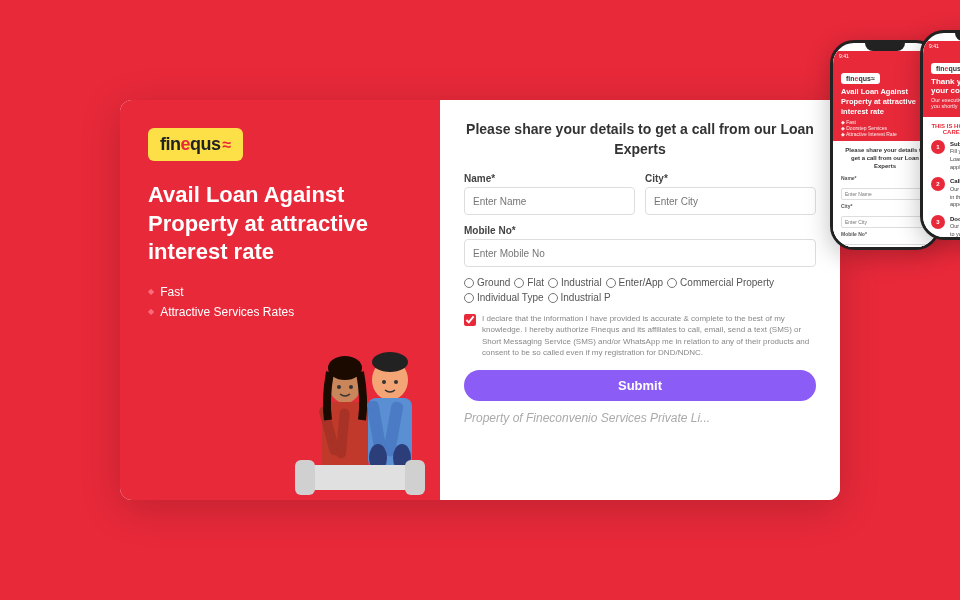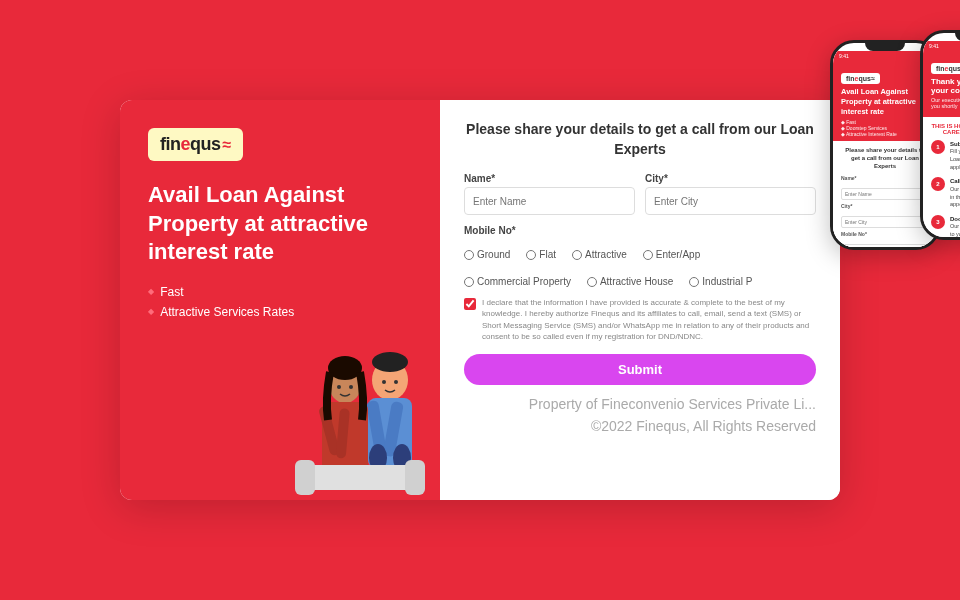--- a/index.html
+++ b/index.html
@@ -42,21 +42,21 @@
       background: #e8293a;
       padding: 28px 28px 20px 28px;
       display: flex;
       flex-direction: column;
       justify-content: space-between;
       position: relative;
       overflow: hidden;
     }
 
     .logo-area {
-      background: #fef9c3;
+      background: #fde047;
       border-radius: 6px;
       padding: 6px 12px;
       display: inline-flex;
       align-items: center;
       width: fit-content;
     }
 
     .logo-text {
       font-size: 18px;
       font-weight: 700;
@@ -174,21 +174,21 @@
     .property-type-label {
       font-size: 10px;
       font-weight: 600;
       color: #444;
       margin-bottom: 5px;
     }
 
     .radio-group {
       display: flex;
       flex-wrap: wrap;
-      gap: 16px;
+      gap: 4px;
     }
 
     .radio-item {
       display: flex;
       align-items: center;
       gap: 3px;
       font-size: 10px;
       color: #555;
     }
 
@@ -215,36 +215,37 @@
 
     .consent-text {
       font-size: 8px;
       color: #888;
       line-height: 1.4;
     }
 
     .submit-btn {
       display: block;
       width: 100%;
-      background: #d946ef;
+      background: #8b5cf6;
       color: #fff;
       border: none;
       border-radius: 20px;
       padding: 8px;
       font-size: 13px;
       font-weight: 600;
       cursor: pointer;
       margin-bottom: 8px;
     }
 
     .footer-text {
-      text-align: right;
-      font-size: 14px;
+      text-align: left;
+      font-size: 12px;
       color: #aaa;
       line-height: 1.6;
+      font-style: italic;
     }
 
     
     .phone-mockup {
       position: absolute;
       top: 10px;
       border-radius: 24px;
       border: 3px solid #222;
       background: #fff;
       box-shadow: 0 6px 24px rgba(0,0,0,0.25);
@@ -502,66 +503,66 @@
         </div>
         <div class="form-group">
           <label class="form-label">City*</label>
           <input class="form-input" type="text" placeholder="Enter City" style="">
         </div>
       </div>
 
       <div class="form-row">
         <div class="form-group">
           <label class="form-label">Mobile No*</label>
+          <input class="form-input" type="text" placeholder="Enter Mobile No" style="">
         </div>
       </div>
 
       <div class="property-type-section">
         <div class="radio-group">
           <label class="radio-item">
             <input type="radio" name="property" style=""> 
               <span>Ground</span>
           </label>
           <label class="radio-item">
             <input type="radio" name="property" style=""> 
               <span>Flat</span>
           </label>
           <label class="radio-item">
             <input type="radio" name="property" style=""> 
-              <span>Attractive</span>
+              <span>Industrial</span>
           </label>
           <label class="radio-item">
             <input type="radio" name="property" style=""> 
               <span>Enter/App</span>
           </label>
           <label class="radio-item">
             <input type="radio" name="property" style=""> 
               <span>Commercial Property</span>
           </label>
           <label class="radio-item">
             <input type="radio" name="property" style=""> 
-              <span>Attractive House</span>
+              <span>Individual Type</span>
           </label>
           <label class="radio-item">
             <input type="radio" name="property" style=""> 
               <span>Industrial P</span>
           </label>
         </div>
       </div>
 
       <div class="consent-section">
         <input type="checkbox" class="consent-checkbox" checked="" style="">
         <span class="consent-text">I declare that the information I have provided is accurate &amp; complete to the best of my knowledge. I hereby authorize Finequs and its affiliates to call, email, send a text (SMS) or Short Messaging Service (SMS) and/or WhatsApp me in relation to any of their products and consent to be so called even if my registration for DND/NDNC.</span>
       </div>
 
       <button class="submit-btn">Submit</button>
 
       <div class="footer-text">
         <div>Property of Fineconvenio Services Private Li...</div>
-        <div>©2022 Finequs, All Rights Reserved</div>
       </div>
     </div>
   </div>
 
   <div class="phone-mockup phone-left">
     <div class="phone-notch"></div>
     <div class="phone-screen">
       <div class="phone-status-bar">
         <span>9:41</span>
         <span>● ● ▮</span>

